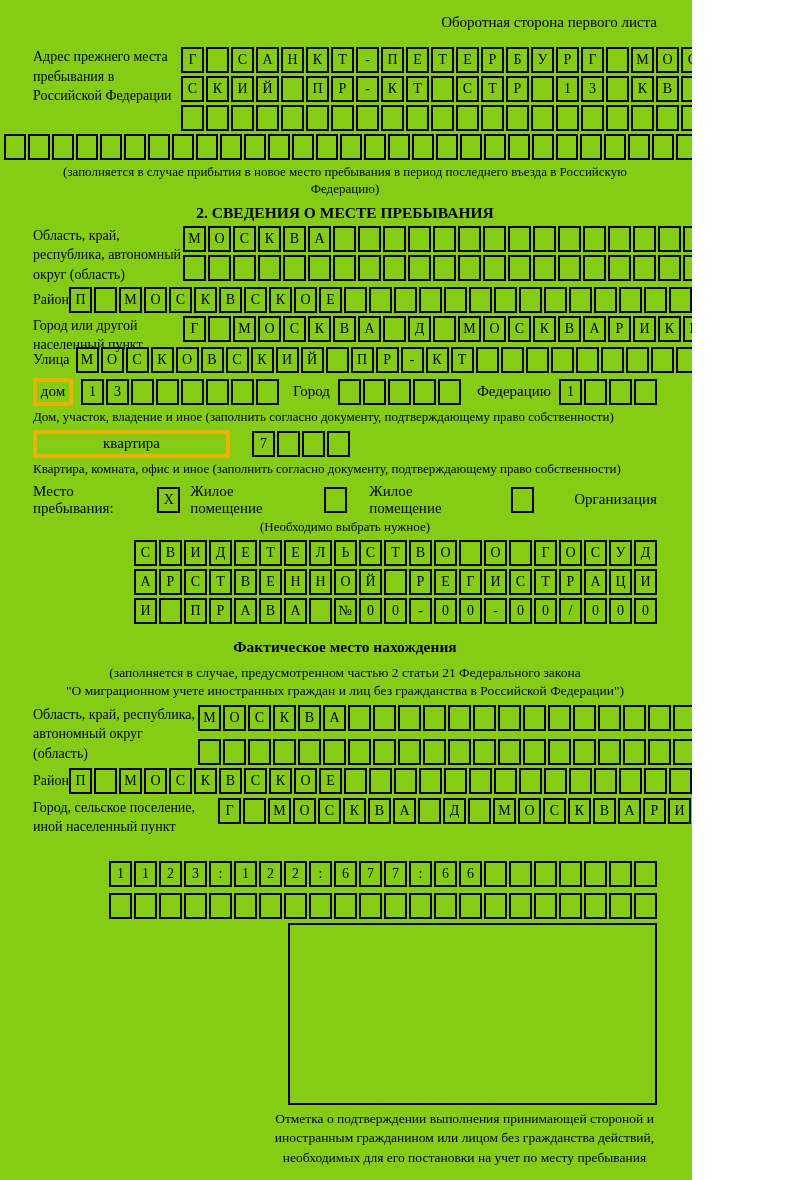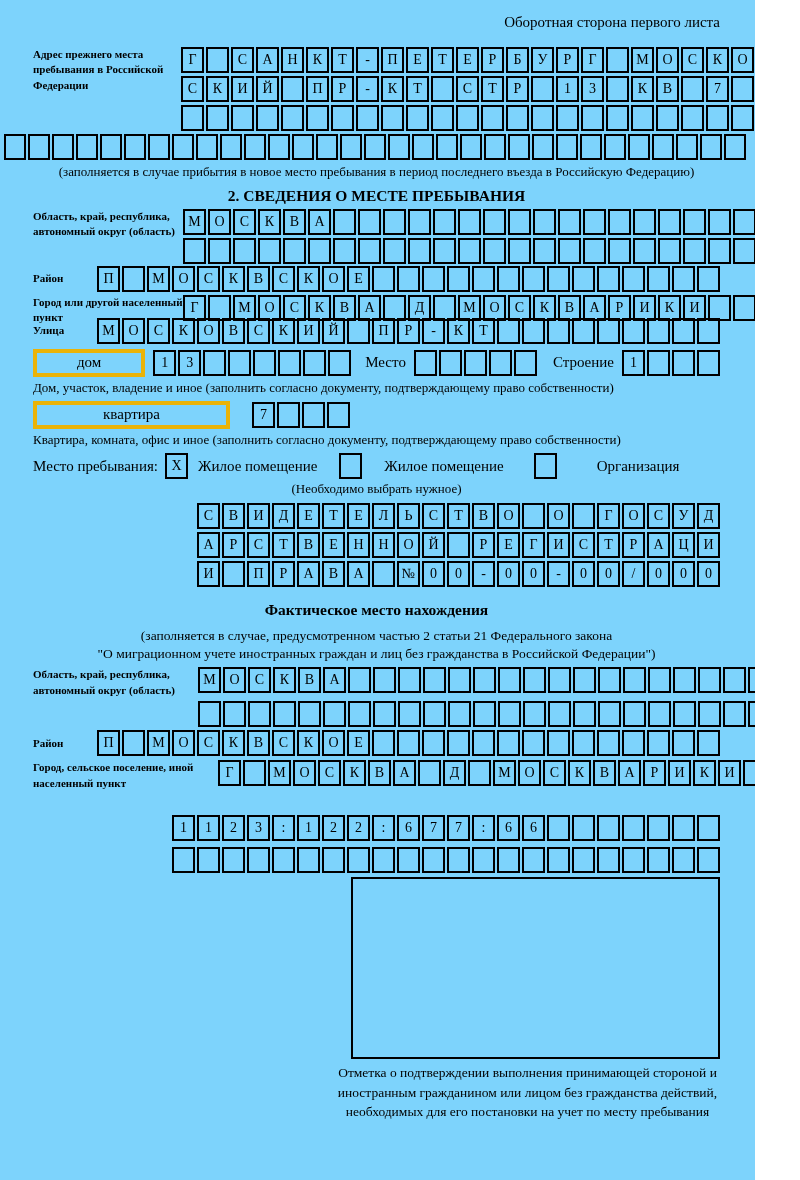--- a/index.html
+++ b/index.html
@@ -1,28 +1,28 @@
 <!DOCTYPE html>
 <html><head>
 <meta charset="utf-8">
 <style>
   html,body{margin:0;padding:0;background:#fff;}
   .page{
     position:relative;
-    width:755px;height:1180px;
+    width:692px;height:1180px;
     box-sizing:border-box;
     padding:14px 35px 20px 33px;
-    background:#7dd3fc;color:#000;
+    background:#84cc16;color:#000;
     font-family:"Liberation Serif","DejaVu Serif",serif;
     overflow:hidden;
   }
   .note-right{text-align:right;font-size:15px;margin-bottom:16px;}
   .frow{display:flex;align-items:flex-start;}
   .frow.vcenter{align-items:center;}
-  .label{font-size:11px;line-height:1.4;flex:0 0 auto;font-weight:bold;}
+  .label{font-size:14px;line-height:1.4;flex:0 0 auto;}
   .cellcol{margin-left:auto;display:flex;flex-direction:column;gap:3px;}
   .cells{display:flex;gap:2px;margin-left:auto;}
   .cell{
     box-sizing:border-box;flex:0 0 auto;
     width:23px;height:26px;border:2px solid #000;
     display:flex;align-items:center;justify-content:center;
     font-size:14px;line-height:1;
   }
   .cells-sm .cell{width:22px;}
   .fullrow{display:flex;gap:2px;margin-left:-29px;margin-top:3px;}
@@ -322,29 +322,29 @@
     <div class="cells" style="margin-left:2px;">
         <div class="cell">1</div>
         <div class="cell">3</div>
         <div class="cell"></div>
         <div class="cell"></div>
         <div class="cell"></div>
         <div class="cell"></div>
         <div class="cell"></div>
         <div class="cell"></div>
       </div>
-    <span style="margin-left:8px;">Место</span>
+    <span style="margin-left:8px;">Город</span>
     <div class="cells" style="margin-left:2px;">
         <div class="cell"></div>
         <div class="cell"></div>
         <div class="cell"></div>
         <div class="cell"></div>
         <div class="cell"></div>
       </div>
-    <span style="margin-left:10px;">Строение</span>
+    <span style="margin-left:10px;">Федерацию</span>
     <div class="cells" style="margin-left:2px;">
         <div class="cell">1</div>
         <div class="cell"></div>
         <div class="cell"></div>
         <div class="cell"></div>
       </div>
   </div>
   <div class="caption" style="margin-top:3px;text-align:left;">Дом, участок, владение и иное (заполнить согласно документу, подтверждающему право собственности)</div>
 
   <div class="inline-row" style="margin-top:4px;gap:20px;">

